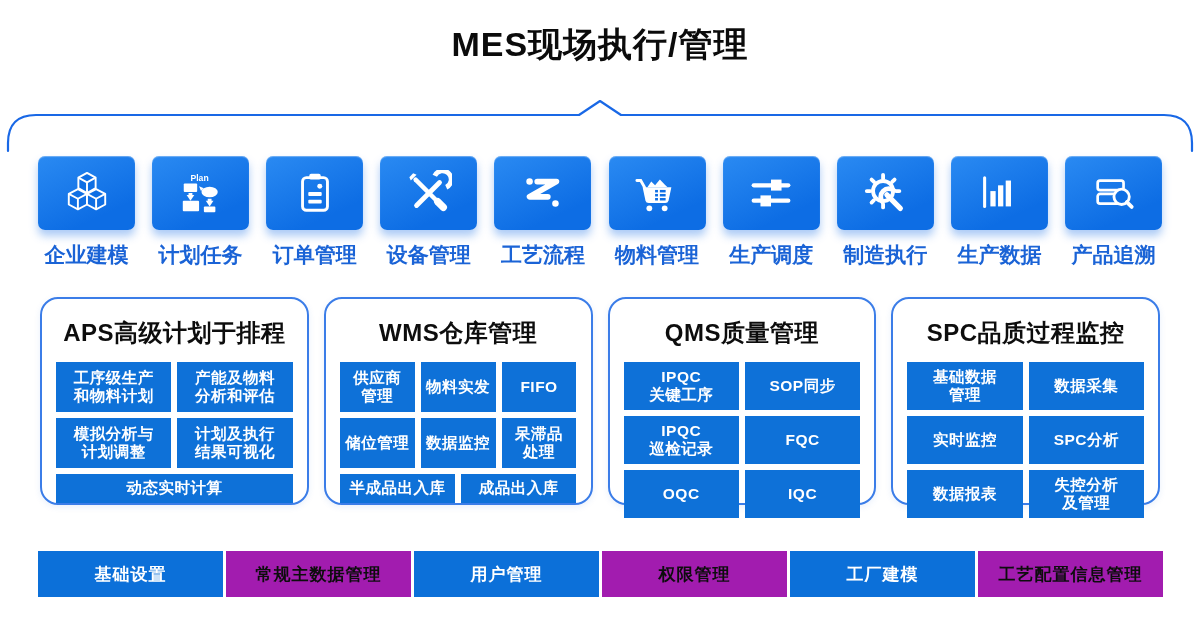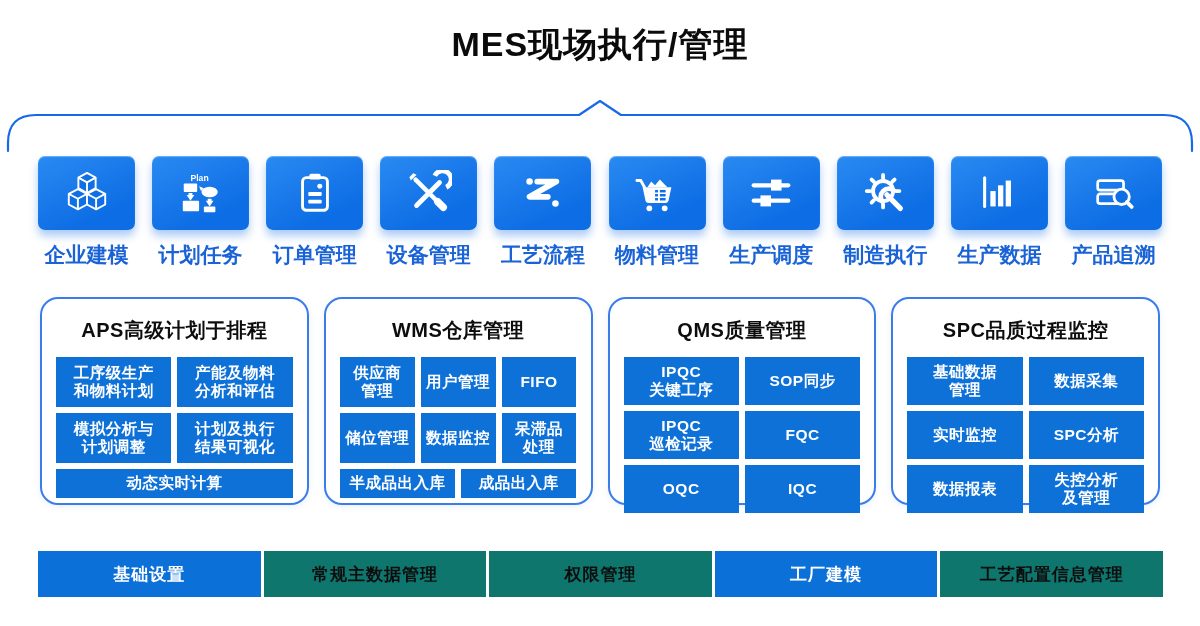--- a/index.html
+++ b/index.html
@@ -24,40 +24,40 @@
           box-shadow:0 6px 9px rgba(70,140,235,.45), inset 0 1px 1px rgba(255,255,255,.35);
           display:flex; align-items:center; justify-content:center; }
   .module-label { margin-top:11px; font-size:21px; font-weight:bold; color:#1a63d6;
                   white-space:nowrap; }
 
   
   .boxes { position:absolute; top:297px; left:40px; width:1120px; height:208px;
            display:flex; gap:15px; }
   .box { flex:1; border:2px solid #3b7de8; border-radius:18px; background:#fff;
          padding:12px 14px 12px; box-shadow:0 2px 6px rgba(40,110,220,.10); }
-  .box-title { text-align:center; font-size:20px; font-weight:bold; color:#0d0d0d;
+  .box-title { text-align:center; font-size:24px; font-weight:bold; color:#0d0d0d;
                margin:6px 0 13px; letter-spacing:.5px; }
   .grid { display:grid; gap:6px; }
   .grid-aps  { grid-template-columns:1fr 1fr; grid-template-rows:50px 50px 29px; }
   .grid-wms  { grid-template-columns:repeat(6,1fr); grid-template-rows:50px 50px 29px; }
   .grid-2col { grid-template-columns:1fr 1fr; grid-template-rows:48px 48px 48px; }
   .cell { background:#0e71d8; color:#fff; font-weight:bold; font-size:15.5px;
           line-height:1.18; display:flex; align-items:center; justify-content:center;
           text-align:center; white-space:pre-line; letter-spacing:.5px; }
   .span2 { grid-column:span 2; }
   .span3 { grid-column:span 3; }
   .colspan-full { grid-column:1 / -1; }
 
   
   .bottom-bar { position:absolute; top:551px; left:38px; width:1125px; height:46px;
                 display:flex; gap:3px; }
   .seg { flex:1; display:flex; align-items:center; justify-content:center;
          font-size:17px; font-weight:bold; letter-spacing:1px; }
   .seg.primary { background:#0c70d9; color:#ffffff; }
-  .seg.light   { background:#0f766e; color:#0d0d0d; }
+  .seg.light   { background:#a21caf; color:#0d0d0d; }
 </style>
 </head>
 <body>
 
 <div class="stage">
 
   <div class="page-title">MES现场执行/管理</div>
 
   <svg class="bracket" width="1200" height="62" viewBox="0 0 1200 62">
     <path d="M 8 56 L 8 48 Q 8 20 36 20 L 579 20 L 600 6 L 621 20 L 1164 20 Q 1192 20 1192 48 L 1192 56" fill="none" stroke="#1968e6" stroke-width="2.2" stroke-linecap="round" stroke-linejoin="round"></path>
@@ -230,21 +230,21 @@
 结果可视化</div>
         <div class="cell colspan-full">动态实时计算</div>
       </div>
     </div>
 
     <div class="box">
       <div class="box-title">WMS仓库管理</div>
       <div class="grid grid-wms">
         <div class="cell span2">供应商
 管理</div>
-        <div class="cell span2">用户管理</div>
+        <div class="cell span2">物料实发</div>
         <div class="cell span2">FIFO</div>
         <div class="cell span2">储位管理</div>
         <div class="cell span2">数据监控</div>
         <div class="cell span2">呆滞品
 处理</div>
         <div class="cell span3">半成品出入库</div>
         <div class="cell span3">成品出入库</div>
       </div>
     </div>
 
@@ -274,18 +274,19 @@
         <div class="cell">失控分析
 及管理</div>
       </div>
     </div>
 
   </div>
 
   <div class="bottom-bar">
     <div class="seg primary">基础设置</div>
     <div class="seg light">常规主数据管理</div>
+    <div class="seg primary">用户管理</div>
     <div class="seg light">权限管理</div>
     <div class="seg primary">工厂建模</div>
     <div class="seg light">工艺配置信息管理</div>
   </div>
 
 </div>
 
 </body></html>

